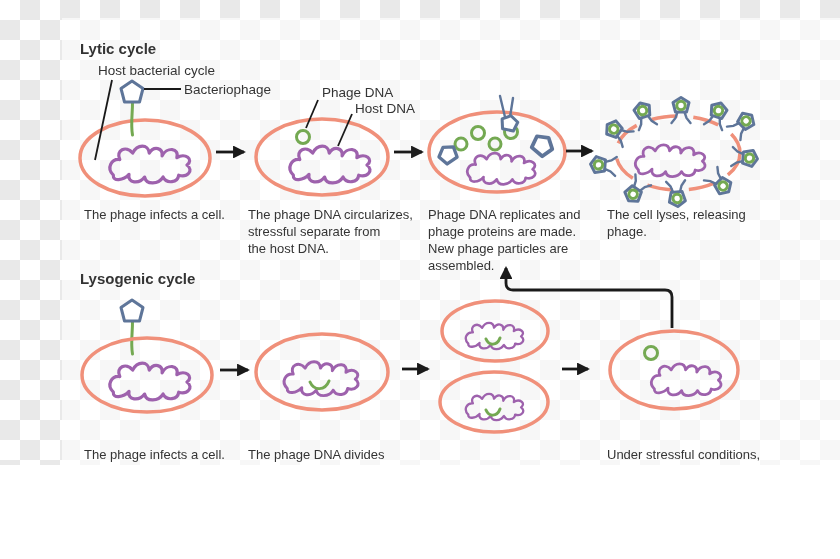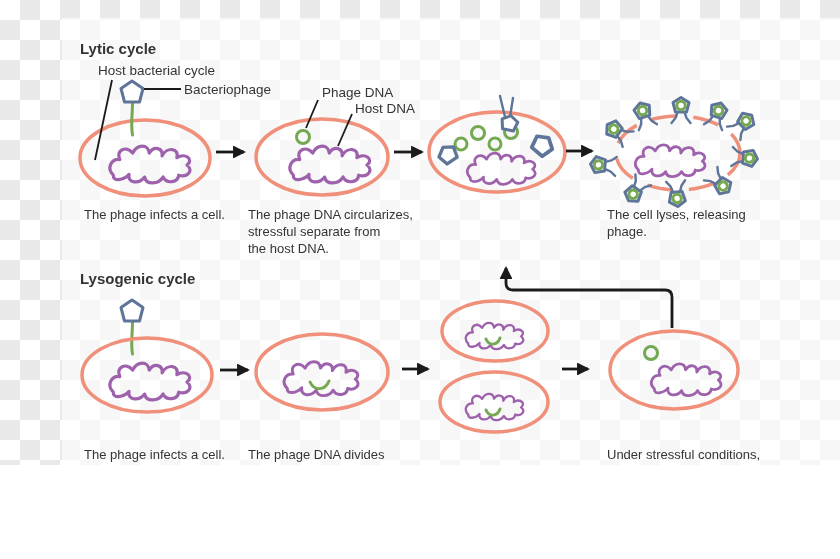--- a/index.html
+++ b/index.html
@@ -152,20 +152,24 @@
   <div class="txt heading" style="left:80px;top:40px">Lytic cycle</div>
   <div class="txt annot" style="left:98px;top:63px">Host bacterial cycle</div>
   <div class="txt annot" style="left:184px;top:82px">Bacteriophage</div>
   <div class="txt annot" style="left:322px;top:85px">Phage DNA</div>
   <div class="txt annot" style="left:355px;top:101px">Host DNA</div>
 
   <div class="txt caption" style="left:84px;top:206px">The phage infects a cell.</div>
   <div class="txt caption" style="left:248px;top:206px">The phage DNA circularizes,
 stressful separate from
 the host DNA.</div>
+  <div class="txt caption" style="left:428px;top:206px">Phage DNA replicates and
+phage proteins are made.
+New phage particles are
+assembled.</div>
   <div class="txt caption" style="left:607px;top:206px">The cell lyses, releasing
 phage.</div>
 
   <div class="txt heading" style="left:80px;top:270px">Lysogenic cycle</div>
 
   <div class="txt caption" style="left:84px;top:446px">The phage infects a cell.</div>
   <div class="txt caption" style="left:248px;top:446px">The phage DNA divides
 incorporated into the host
 genome.</div>
   <div class="txt caption" style="left:607px;top:446px">Under stressful conditions,

